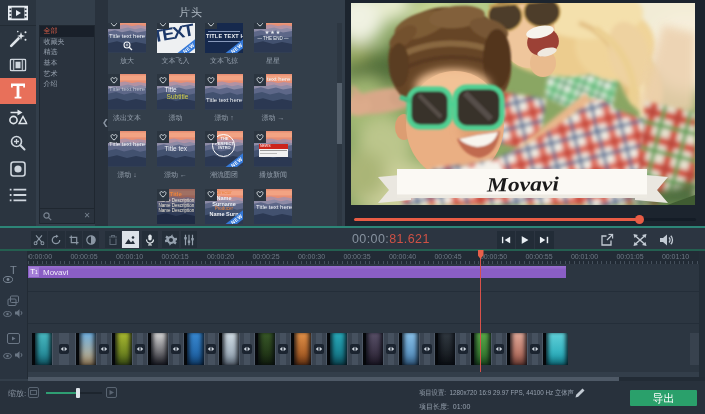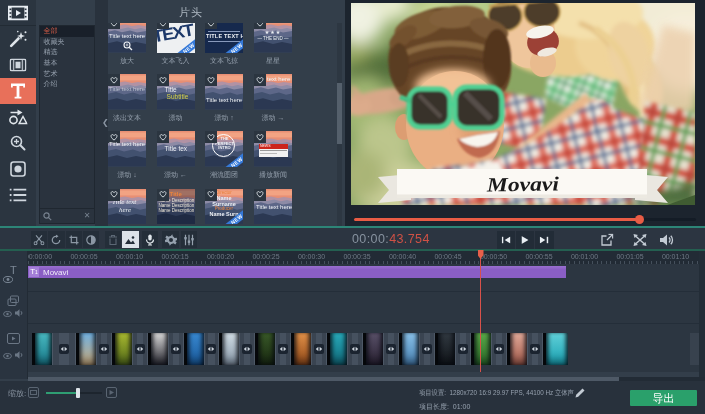--- a/index.html
+++ b/index.html
@@ -329,32 +329,20 @@
         </div>
   <div class="th" style="left:148px;top:108.4px">
           <svg class="mt" viewBox="0 0 38 36" preserveAspectRatio="none">
             <use href="#mtn"></use>
           </svg>
           <div style="position:absolute;left:5px;top:13px;width:29px;height:4.5px;background:#cc251d;z-index:2;color:#fff;font-size:3.5px;line-height:4.5px;padding-left:1px">NEWS</div>
           <div style="position:absolute;left:5px;top:17.5px;width:29px;height:8px;background:#f2f2f2;z-index:2">
             <div style="margin:1.5px 1px 0;height:1px;background:#999"></div>
             <div style="margin:2px 1px 0;width:60%;height:1px;background:#bbb"></div>
           </div>
-          <div class="heart">
-            <svg width="8" height="7" viewBox="0 0 8 7" style="margin:2.5px 2px">
-              <path d="M4 6 C0.2 3.6 0.6 0.8 2.2 0.6 C3.2 0.45 3.8 1.2 4 1.7 C4.2 1.2 4.8 0.45 5.8 0.6 C7.4 0.8 7.8 3.6 4 6 Z" fill="none" stroke="#dfe5ea" stroke-width="0.9"></path>
-            </svg>
-          </div>
-        </div>
-  <div class="th" style="left:2px;top:165.5px">
-          <svg class="mt" viewBox="0 0 38 36" preserveAspectRatio="none">
-            <use href="#mtn"></use>
-          </svg>
-          <div class="tht" style="left:4px;top:9px;font-size:7px;font-family:'Liberation Serif',serif;font-style:italic;white-space:nowrap">Title text</div>
-          <div class="tht" style="left:11px;top:17px;font-size:7px;font-family:'Liberation Serif',serif;font-style:italic">here</div>
           <div class="heart">
             <svg width="8" height="7" viewBox="0 0 8 7" style="margin:2.5px 2px">
               <path d="M4 6 C0.2 3.6 0.6 0.8 2.2 0.6 C3.2 0.45 3.8 1.2 4 1.7 C4.2 1.2 4.8 0.45 5.8 0.6 C7.4 0.8 7.8 3.6 4 6 Z" fill="none" stroke="#dfe5ea" stroke-width="0.9"></path>
             </svg>
           </div>
         </div>
   <div class="th" style="left:50.6px;top:165.5px">
           <svg class="mt" viewBox="0 0 38 36" preserveAspectRatio="none">
             <use href="#mtn"></use>
           </svg>
@@ -631,21 +619,21 @@
             <path d="M2 0 V11 M5.5 0 V11 M9 0 V11"></path>
           </g>
           <g fill="#95a1ae">
             <rect x="0.8" y="2.5" width="2.4" height="2.4"></rect>
             <rect x="4.3" y="6" width="2.4" height="2.4"></rect>
             <rect x="7.8" y="3.5" width="2.4" height="2.4"></rect>
           </g>
         </svg>
       </div>
 
-  <div id="tc">00:00:<b>43.754</b></div>
+  <div id="tc">00:00:<b>81.621</b></div>
 
   <div class="pbtn" style="left:497px">
         <svg width="8.5" height="7" viewBox="0 0 10 8">
           <rect x="0" y="0" width="1.8" height="8" fill="#e8edf2"></rect>
           <path d="M10 0 L3.5 4 L10 8 Z" fill="#e8edf2"></path>
         </svg>
       </div>
   <div class="pbtn" style="left:516.2px">
         <svg width="7" height="8" viewBox="0 0 8 9">
           <path d="M0 0 L8 4.5 L0 9 Z" fill="#e8edf2"></path>

